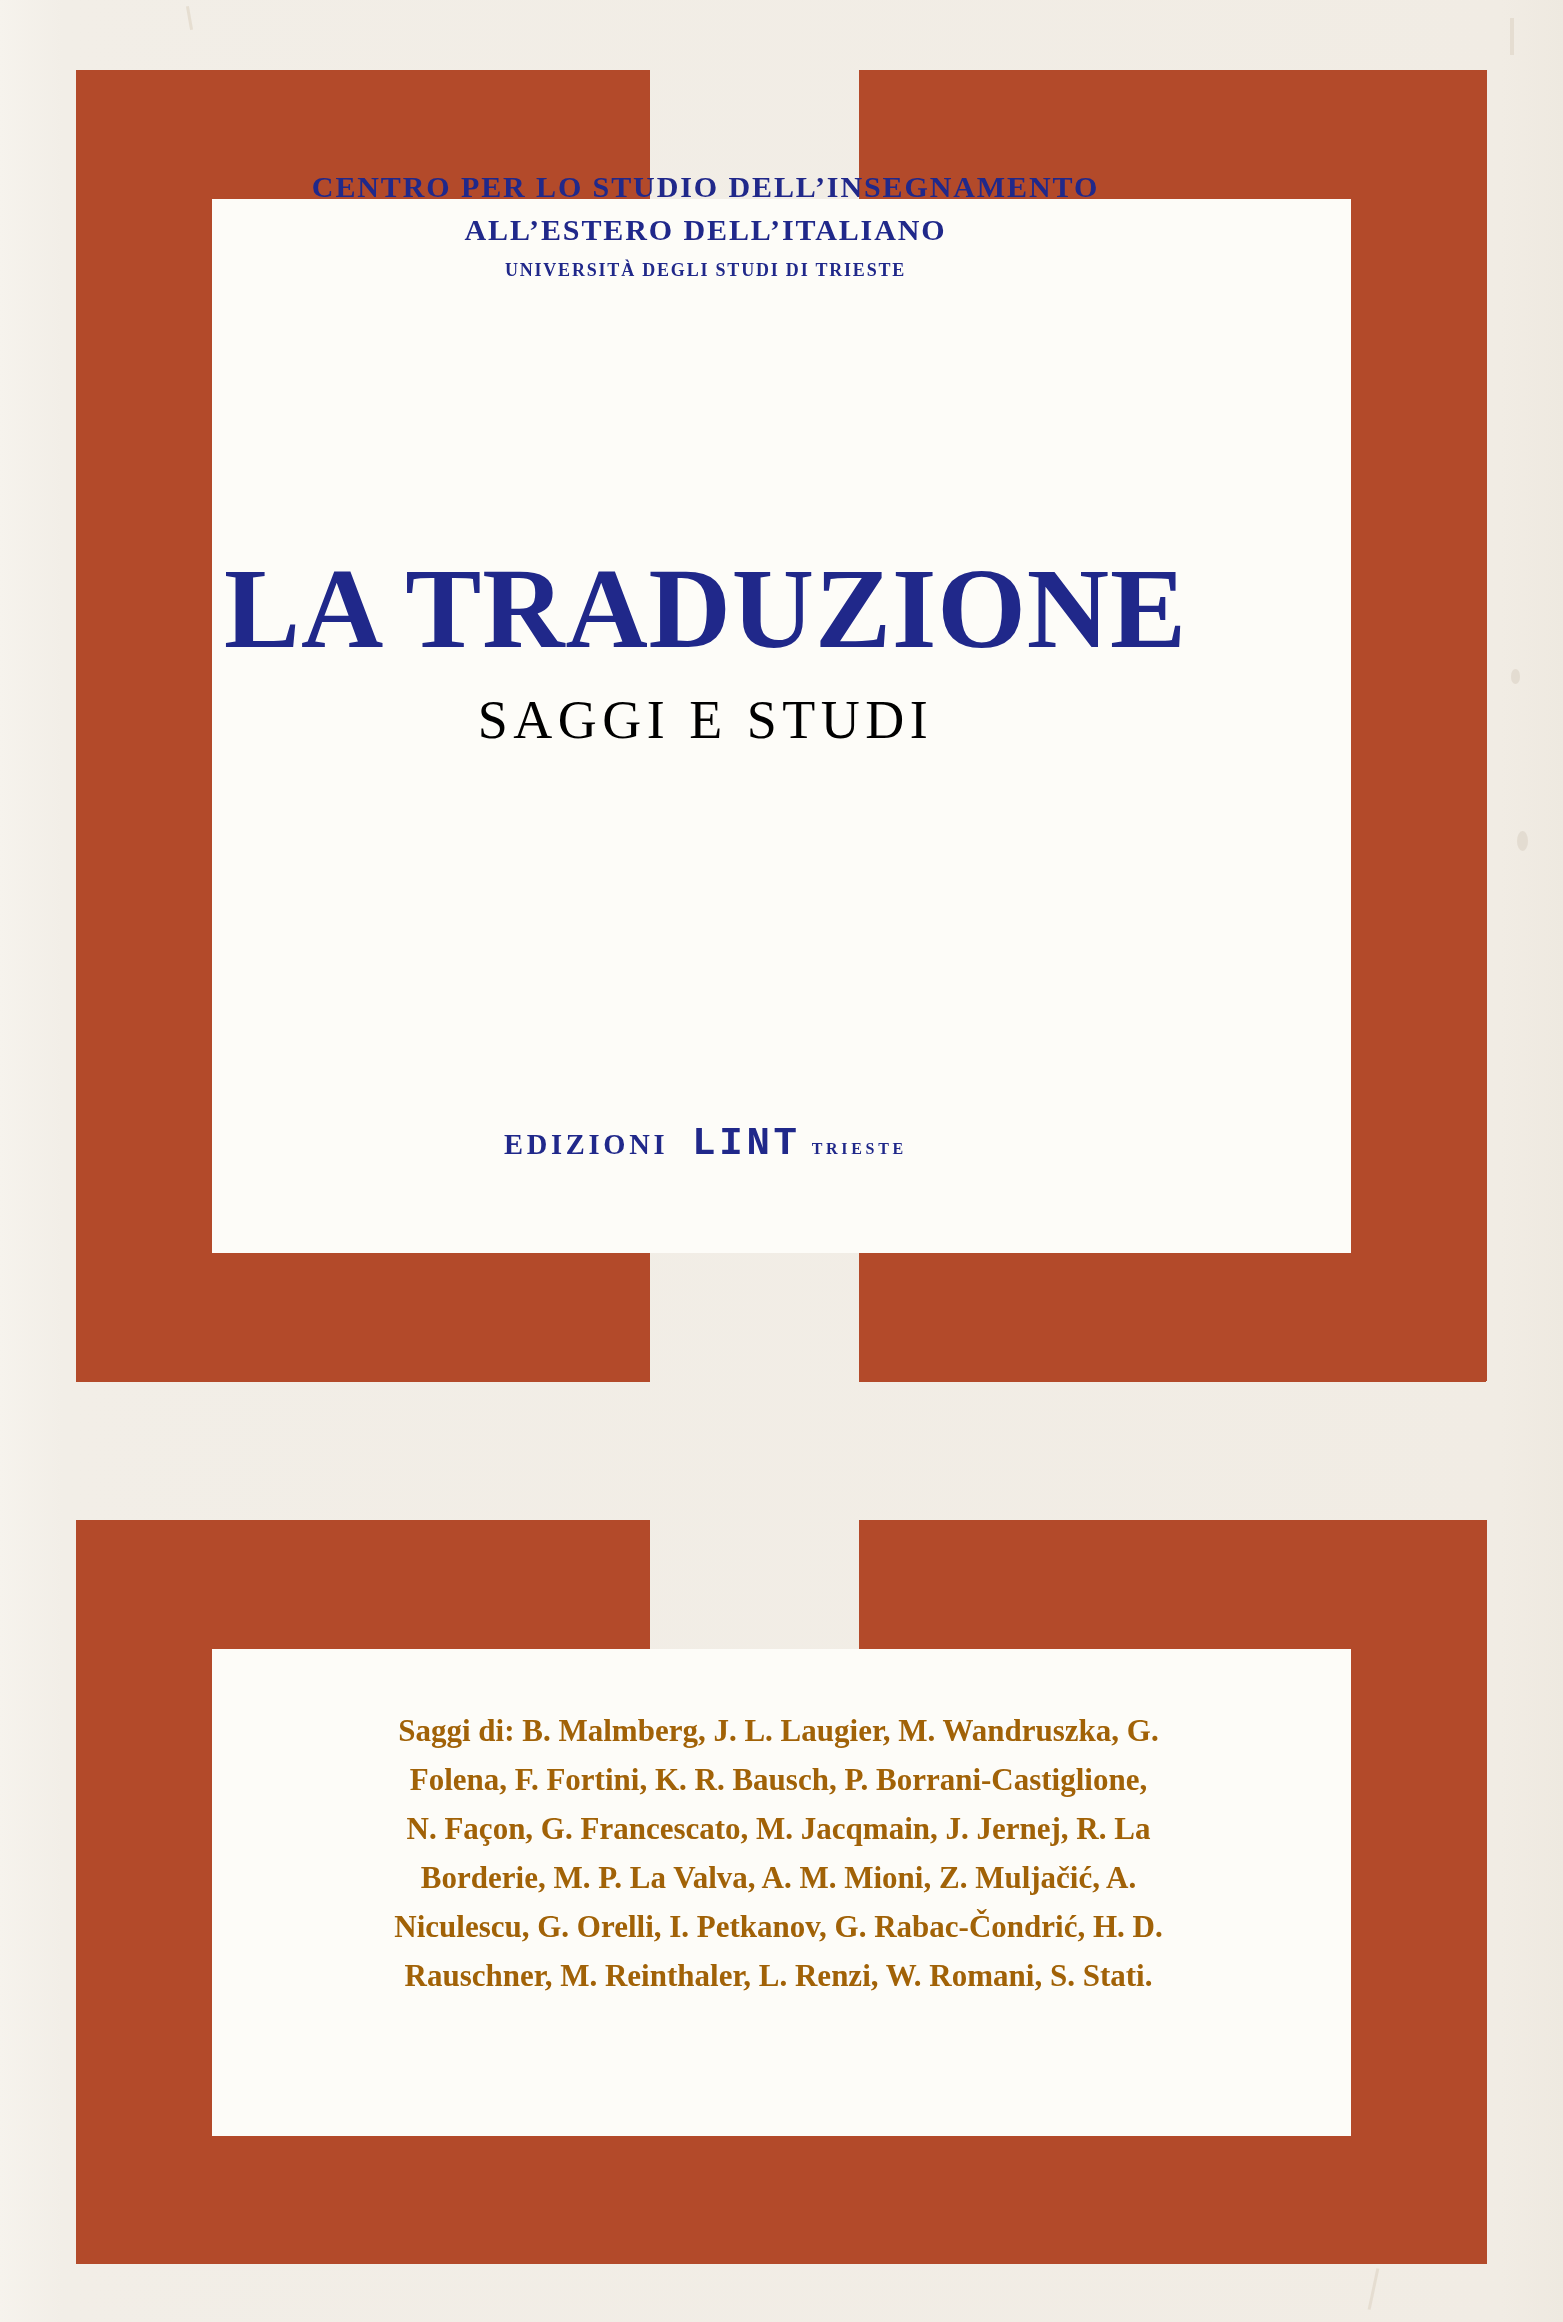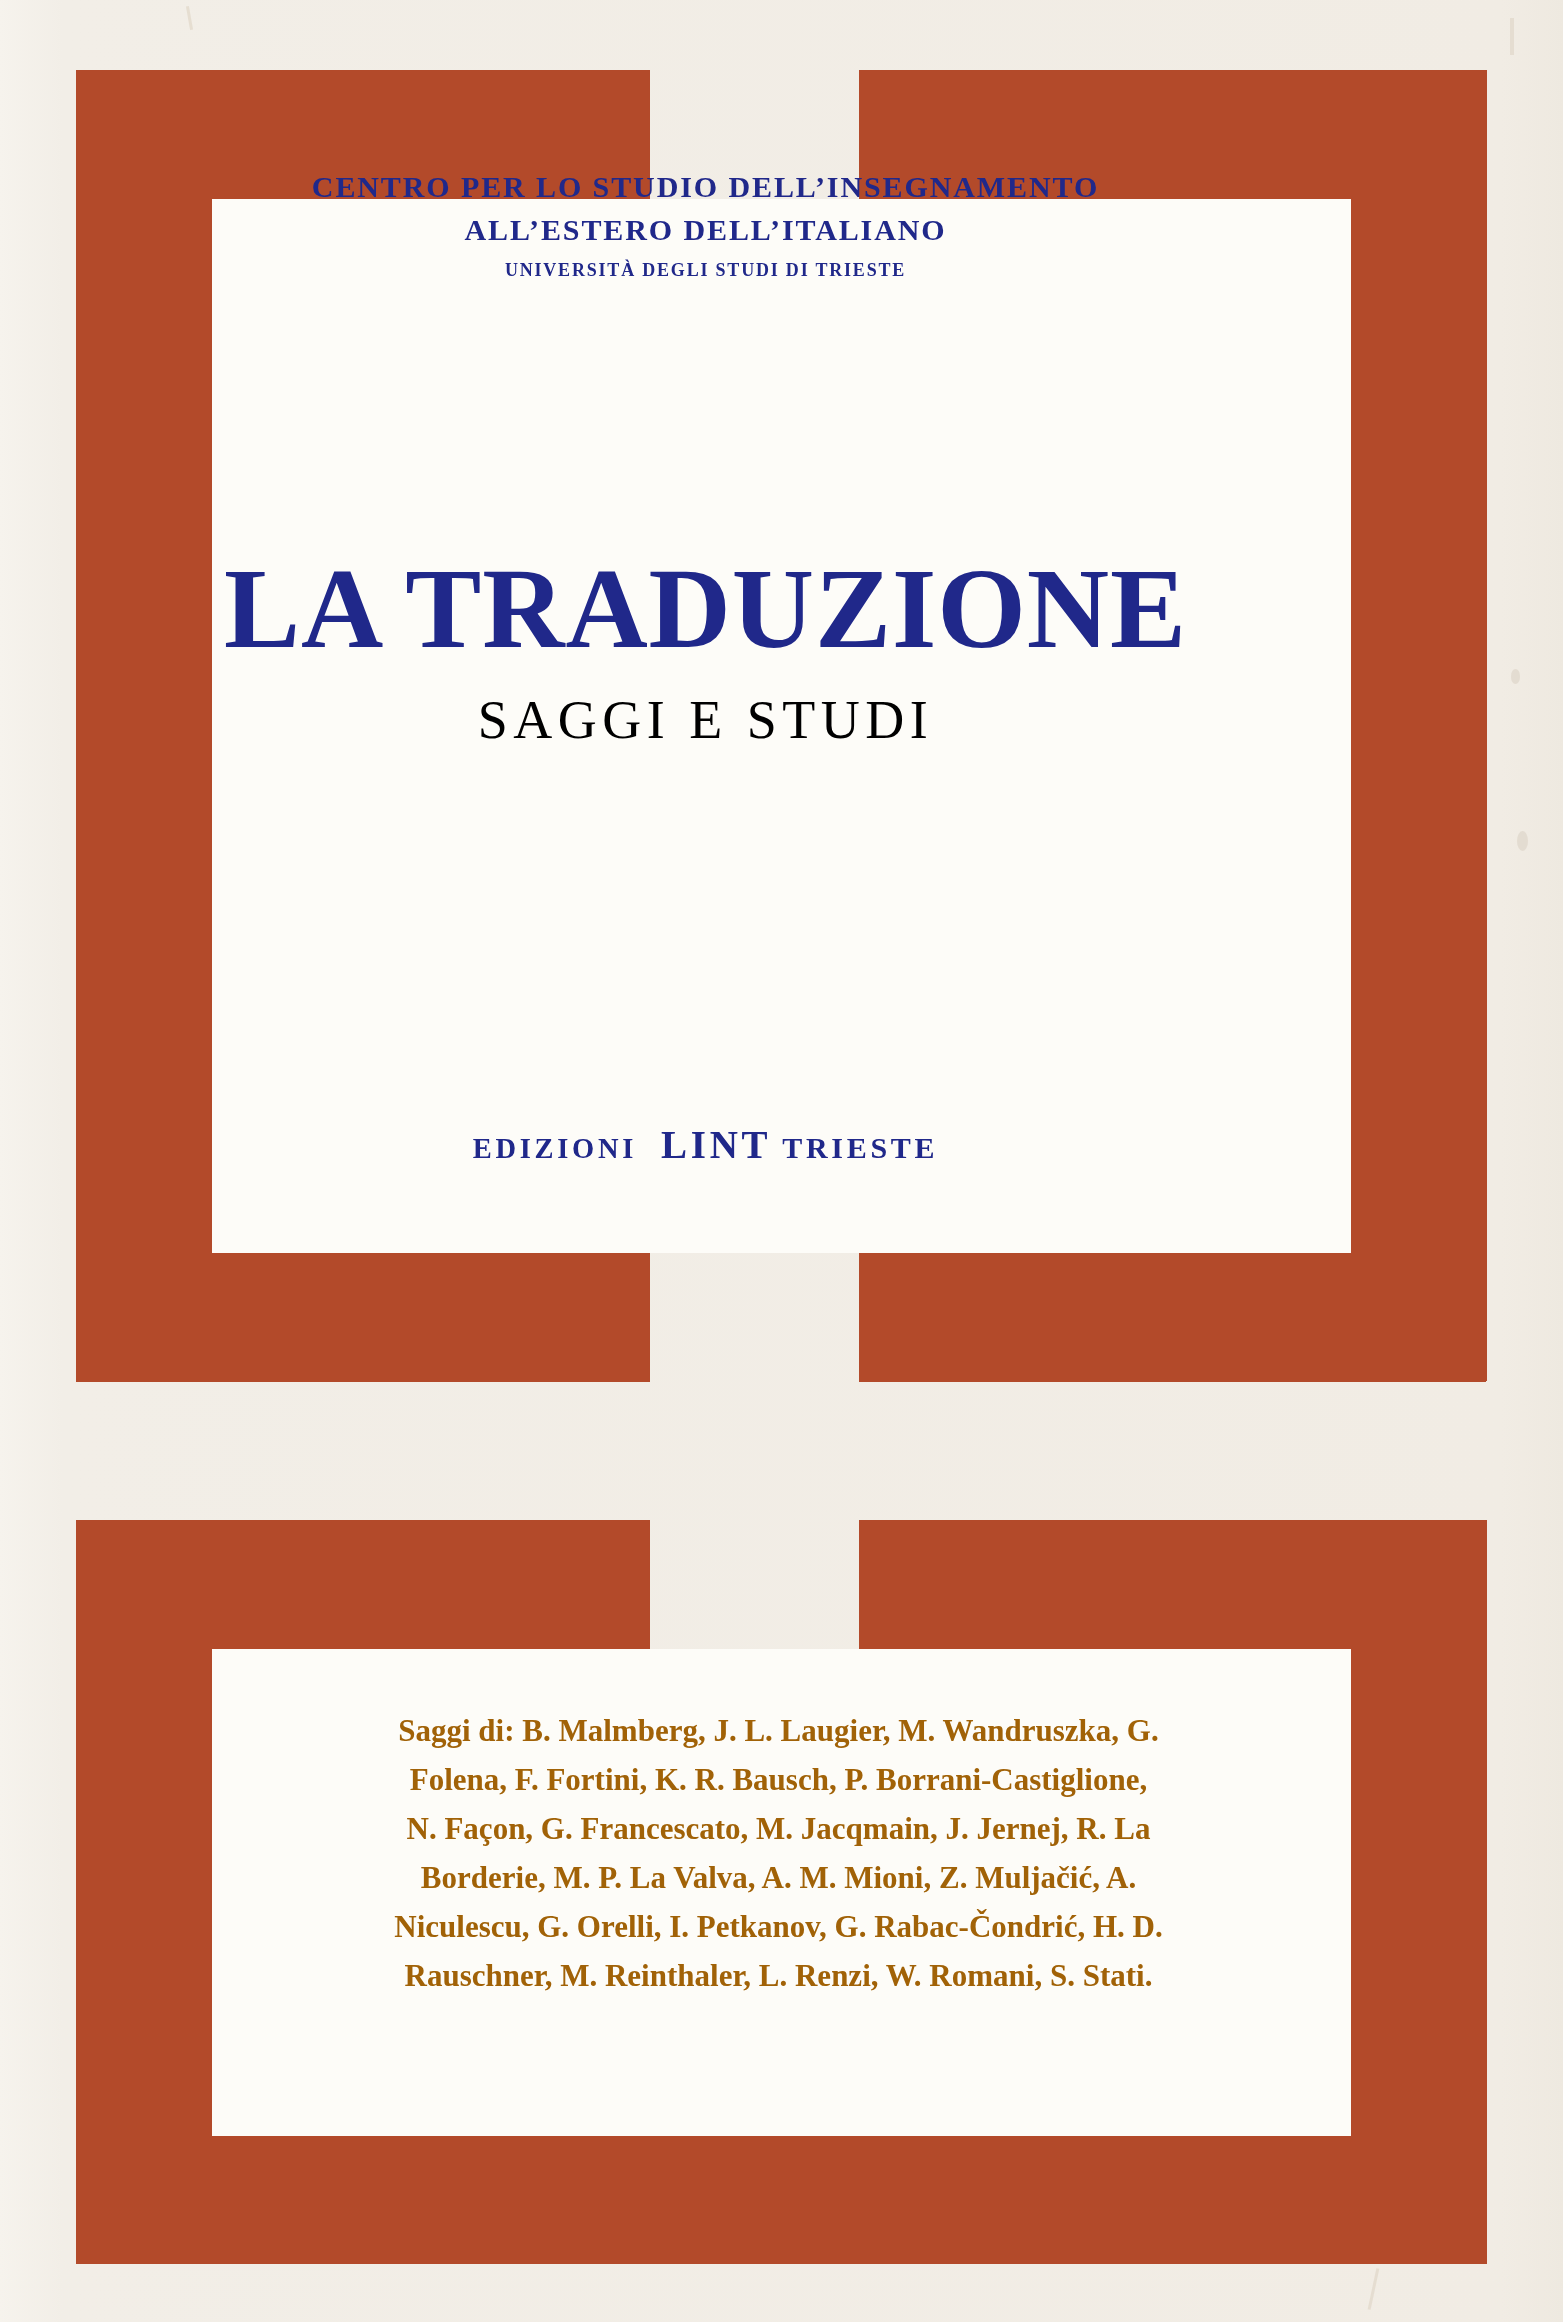--- a/index.html
+++ b/index.html
@@ -139,30 +139,30 @@
     color: #20288a;
     white-space: nowrap;
   }
   #publisher .pub-a {
     font-family: "Liberation Serif", serif;
     font-weight: bold;
     font-size: 28.5px;
     letter-spacing: 3.7px;
   }
   #publisher .pub-b {
-    font-family: Liberation Serif, serif;
+    font-family: Liberation Mono, monospace;
     font-weight: bold;
     font-size: 39px;
     letter-spacing: 3.7px;
     margin-left: 24px;
   }
   #publisher .pub-c {
     font-family: "Liberation Serif", serif;
     font-weight: bold;
-    font-size: 30px;
+    font-size: 16px;
     letter-spacing: 3.7px;
     margin-left: 11px;
   }
 
   
   #bottom-frame {
     position: absolute;
     left: 76px;
     top: 1520px;
     width: 1411px;

